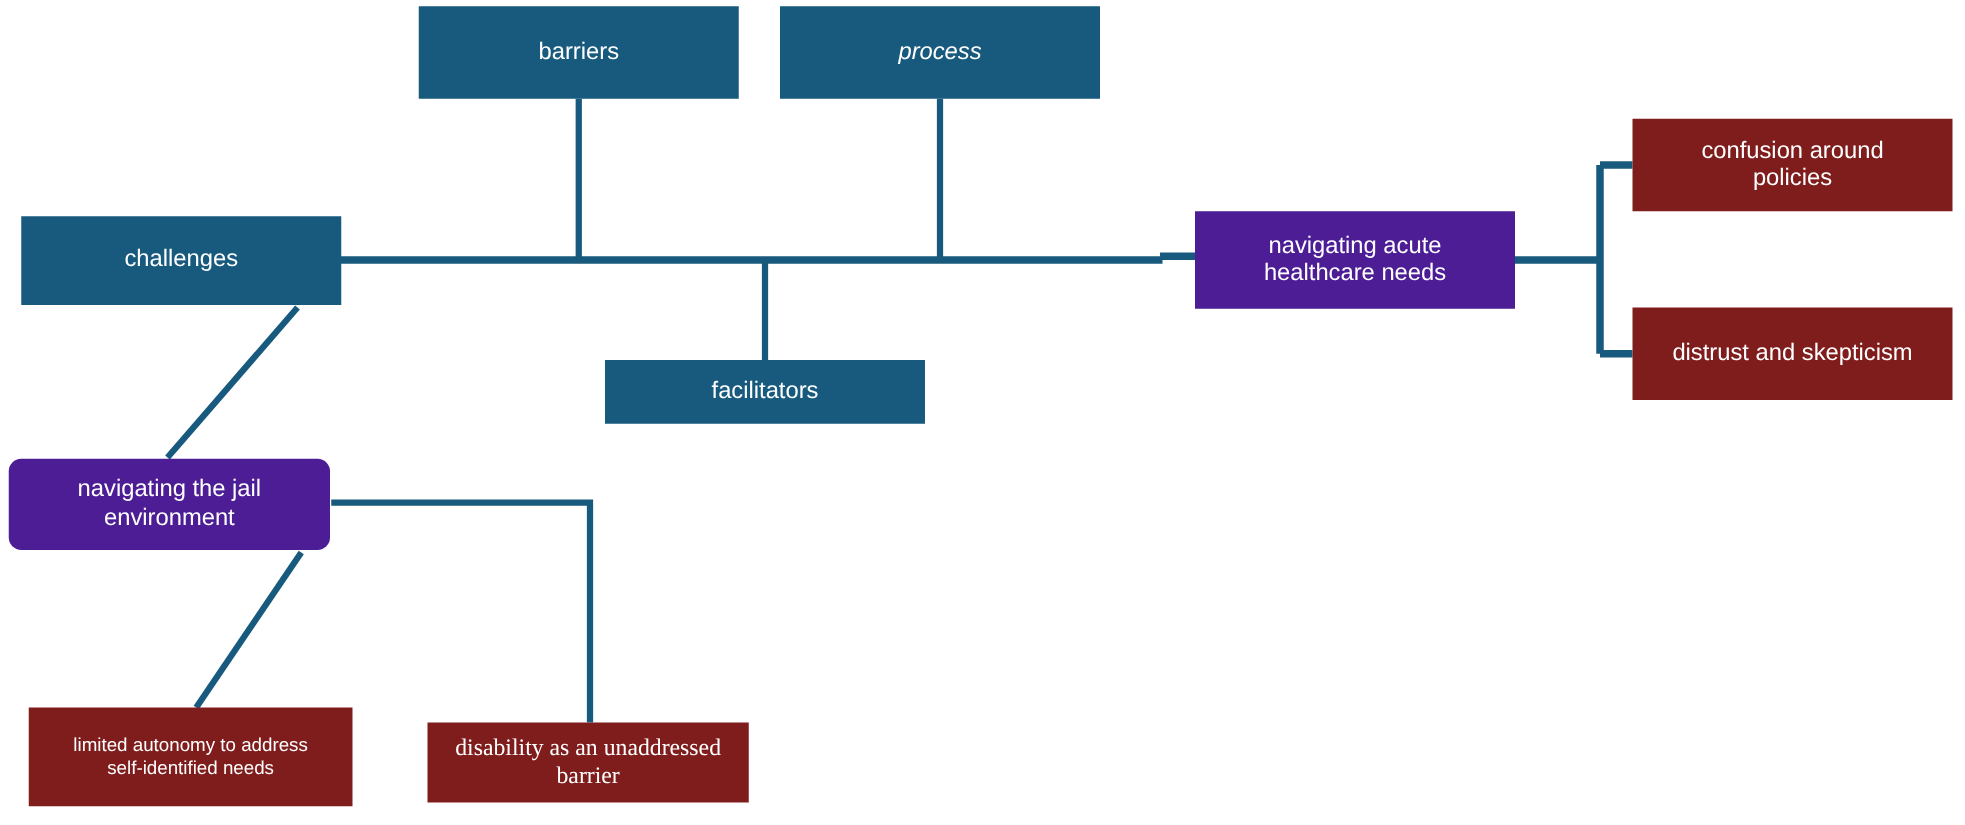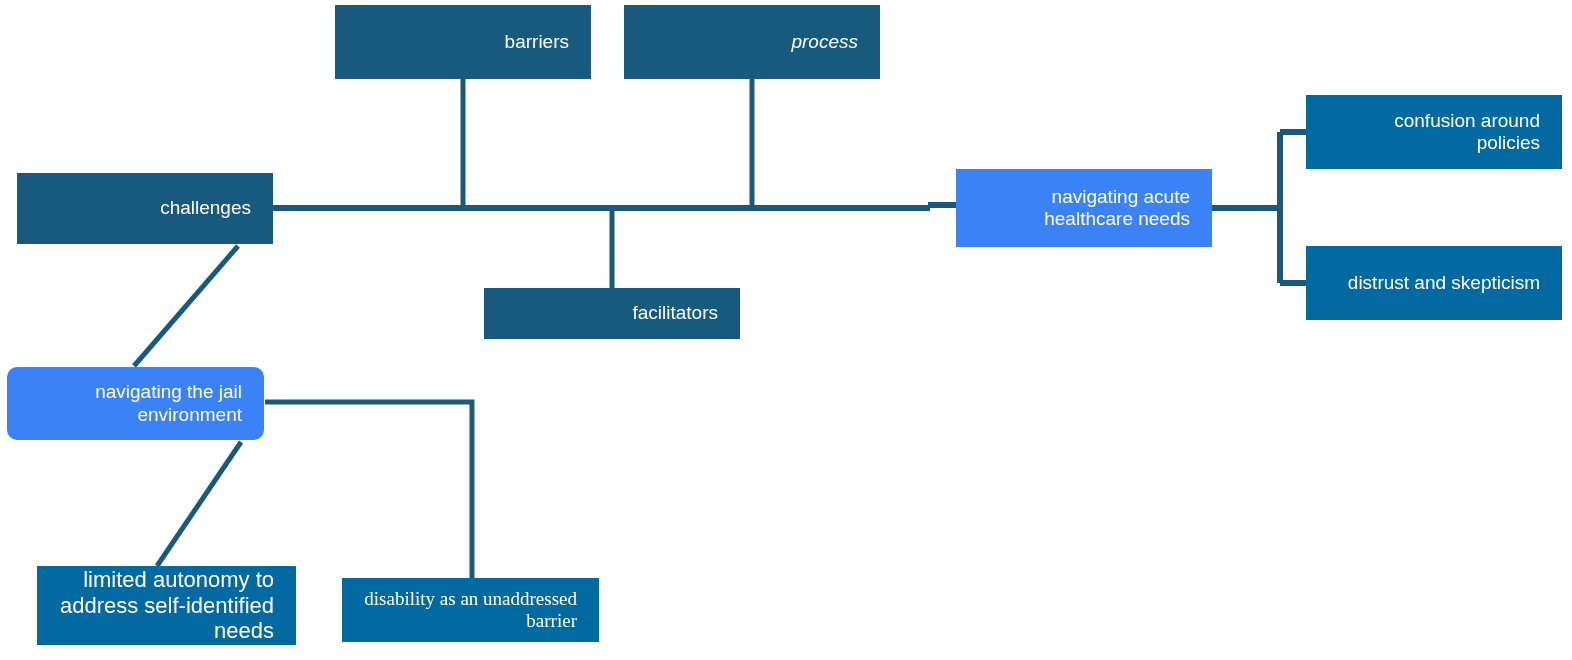--- a/index.html
+++ b/index.html
@@ -24,29 +24,29 @@
     width: 1572px;
     height: 660px;
     pointer-events: none;
   }
   .node {
     position: absolute;
     box-sizing: border-box;
     display: flex;
     align-items: center;
     justify-content: center;
-    text-align: right;
+    text-align: center;
     color: #ffffff;
     line-height: 1.18;
     padding: 2px 22px;
     white-space: pre-line;
   }
   .node.teal    { background: #175A7D; }
-  .node.magenta { background: #3b82f6; }
-  .node.pink    { background: #0369a1; }
+  .node.magenta { background: #4c1d95; }
+  .node.pink    { background: #7f1d1d; }
   .node .label {
     display: block;
     width: 100%;
   }
 </style>
 </head>
 <body>
 
 <div id="canvas">
 
@@ -100,21 +100,21 @@
   </div>
 
   <div class="node pink" style="left:1306px; top:246px; width:256px; height:74px; font-size:19px;">
     <span class="label">distrust and skepticism</span>
   </div>
 
   <div class="node magenta" style="left:7px; top:367px; width:257px; height:73px; font-size:19px;border-radius:10px;">
     <span class="label">navigating the jail environment</span>
   </div>
 
-  <div class="node pink" style="left:37px; top:566px; width:259px; height:79px; font-size:22px;">
+  <div class="node pink" style="left:23px; top:566px; width:259px; height:79px; font-size:15px;">
     <span class="label">limited autonomy to address self-identified needs</span>
   </div>
 
   <div class="node pink" style="left:342px; top:578px; width:257px; height:64px; font-size:19px;font-family:Liberation Serif, serif;">
     <span class="label">disability as an unaddressed barrier</span>
   </div>
 
 </div>
 
 </body></html>

